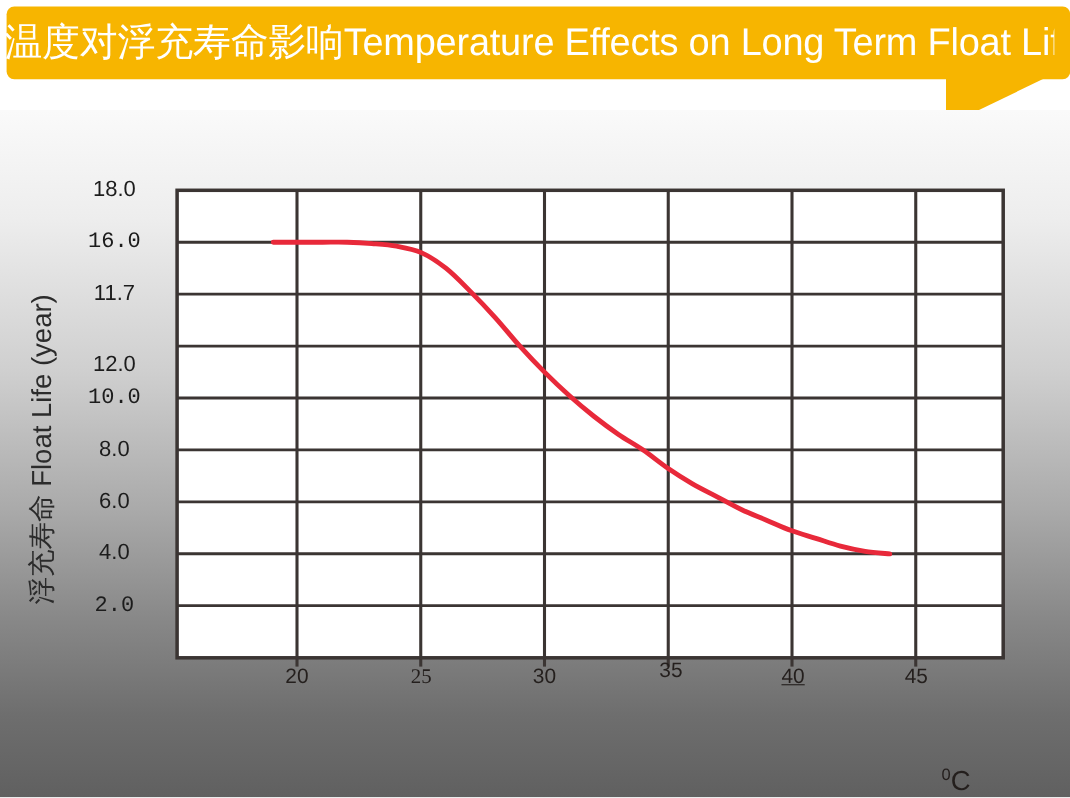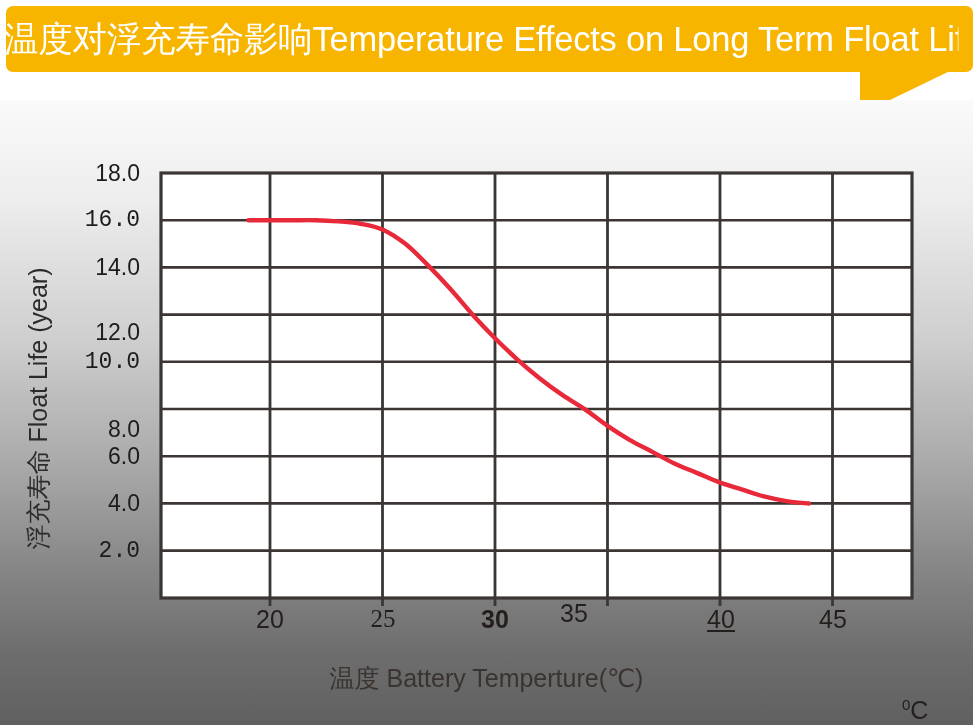--- a/index.html
+++ b/index.html
@@ -99,38 +99,38 @@
   #plot-svg {
     position: absolute;
     left: 0;
     top: 0;
   }
 
   
   .ytick {
     position: absolute;
     width: 72px;
-    text-align: right;
-    font-size: 23px;
+    text-align: center;
+    font-size: 20px;
     color: #1C1C1C;
     transform: translateY(-50%);
     white-space: nowrap;
   }
   .xtick {
     position: absolute;
     width: 70px;
     text-align: center;
-    font-size: 25px;
+    font-size: 19px;
     color: #241F1D;
     transform: translateX(-50%);
     white-space: nowrap;
   }
   #x-unit {
     position: absolute;
-    left: 902px;
+    left: 856px;
     top: 596px;
     font-size: 25px;
     color: #241F1D;
     white-space: nowrap;
     text-align: right;
   }
   #x-unit .deg {
     font-size: 15px;
     vertical-align: 9px;
   }
@@ -183,33 +183,32 @@
         <line x1="832.5" y1="498" x2="832.5" y2="506"></line>
       </g>
 
       <rect x="161" y="73" width="751" height="425" fill="none" stroke="#3B3533" stroke-width="3.2"></rect>
 
       <path id="data-curve" fill="none" stroke="#E8293A" stroke-width="4.4" stroke-linecap="round" stroke-linejoin="round" d="M 248.43 120.22 C 252.17 120.22, 263.38 120.22, 270.85 120.22 C 278.32 120.22, 285.79 120.22, 293.27 120.22 C 300.74 120.22, 308.21 120.03, 315.68 120.22 C 323.16 120.42, 330.63 120.81, 338.10 121.40 C 345.57 121.99, 353.05 122.39, 360.52 123.76 C 367.99 125.14, 375.46 126.32, 382.94 129.67 C 390.41 133.01, 397.88 137.93, 405.36 143.83 C 412.83 149.74, 420.30 157.61, 427.77 165.08 C 435.25 172.56, 442.72 180.43, 450.19 188.69 C 457.66 196.96, 465.14 206.40, 472.61 214.67 C 480.08 222.93, 487.55 230.80, 495.03 238.28 C 502.50 245.75, 509.97 252.84, 517.44 259.53 C 524.92 266.22, 532.39 272.51, 539.86 278.42 C 547.34 284.32, 554.81 289.83, 562.28 294.94 C 569.75 300.06, 577.23 304.00, 584.70 309.11 C 592.17 314.23, 599.64 320.52, 607.12 325.64 C 614.59 330.75, 622.06 335.48, 629.53 339.81 C 637.01 344.13, 644.48 347.68, 651.95 351.61 C 659.42 355.55, 666.90 359.88, 674.37 363.42 C 681.84 366.96, 689.32 369.71, 696.79 372.86 C 704.26 376.01, 711.73 379.55, 719.21 382.31 C 726.68 385.06, 734.15 387.03, 741.62 389.39 C 749.10 391.75, 756.57 394.50, 764.04 396.47 C 771.51 398.44, 778.99 400.01, 786.46 401.19 C 793.93 402.38, 805.14 403.16, 808.88 403.56"></path>
     </svg>
 
     <div class="ytick" style="left:68px; top:73px;">18.0</div>
     <div class="ytick" style="left:68px; top:120px;font-family:Liberation Mono, monospace;">16.0</div>
-    <div class="ytick" style="left:68px; top:167px;">14.0</div>
+    <div class="ytick" style="left:68px; top:167px;">11.7</div>
     <div class="ytick" style="left:68px; top:215px;margin-top:17px;">12.0</div>
     <div class="ytick" style="left:68px; top:262px;font-family:Liberation Mono, monospace;">10.0</div>
-    <div class="ytick" style="left:68px; top:309px;margin-top:20px;">8.0</div>
+    <div class="ytick" style="left:68px; top:309px;">8.0</div>
     <div class="ytick" style="left:68px; top:356px;">6.0</div>
     <div class="ytick" style="left:68px; top:403px;">4.0</div>
     <div class="ytick" style="left:68px; top:451px;font-family:Liberation Mono, monospace;">2.0</div>
 
     <div class="xtick" style="left:270px; top:505px;">20</div>
     <div class="xtick" style="left:383px; top:505px;font-family:Liberation Serif, serif;">25</div>
-    <div class="xtick" style="left:495px; top:505px;font-weight:bold;">30</div>
-    <div class="xtick" style="left:574px; top:499px;text-align:center;">35</div>
+    <div class="xtick" style="left:495px; top:505px;">30</div>
+    <div class="xtick" style="left:610px; top:499px;text-align:center;">35</div>
     <div class="xtick" style="left:721px; top:505px;text-decoration:underline;">40</div>
     <div class="xtick" style="left:833px; top:505px;">45</div>
 
     <div id="x-unit"><span class="deg">0</span><span>C</span></div>
 
-    <div id="x-axis-title">温度  Battery  Temperture(℃)</div>
 
   </div>
 </div>
 
 </body></html>

